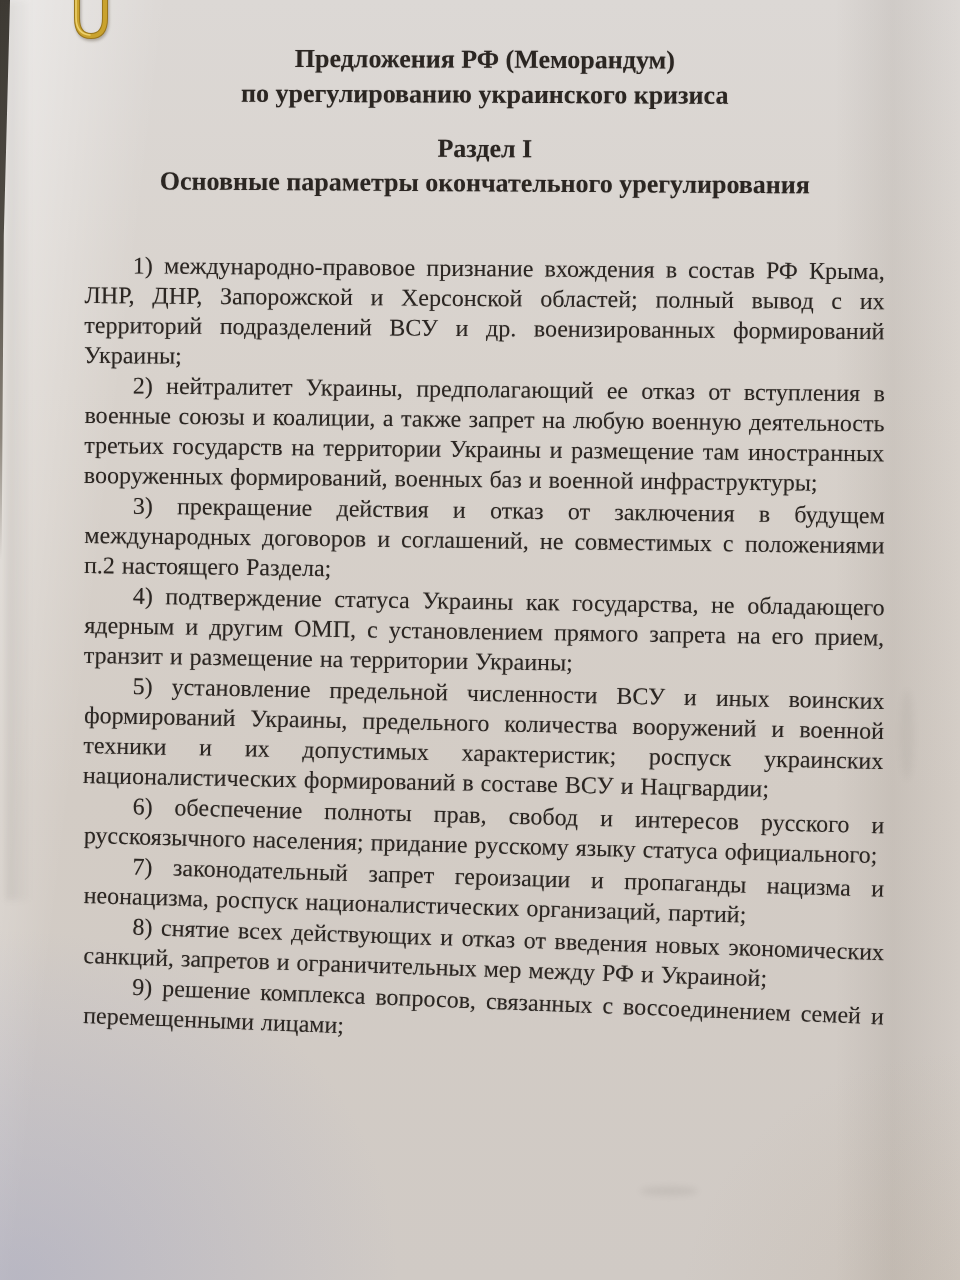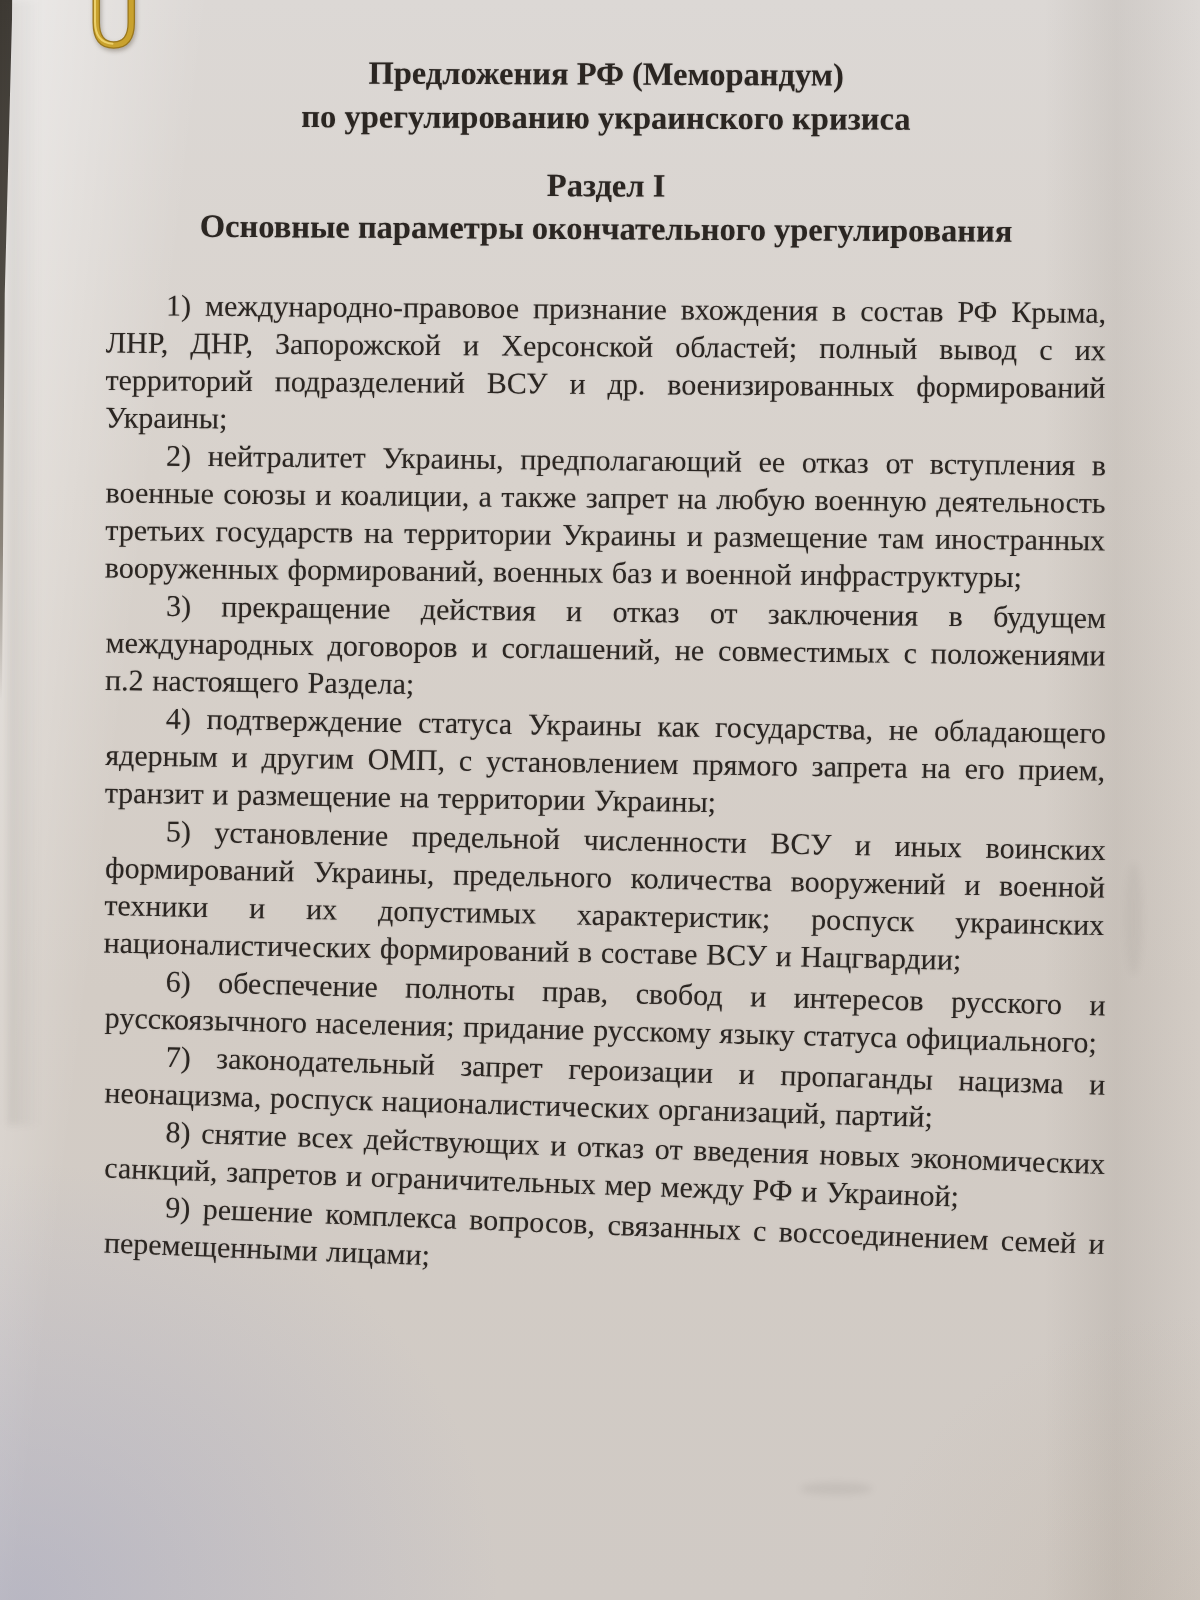--- a/index.html
+++ b/index.html
@@ -60,21 +60,21 @@
   .section-heading {
     margin: 21px 0 0; text-align: center;
     font-size: 26px; line-height: 32px; font-weight: bold;
     transform: rotate(.3deg); transform-origin: 0 0;
   }
   .section-subheading {
     margin: 2px 0 0; text-align: center;
     font-size: 26px; line-height: 32px; font-weight: bold;
     transform: rotate(.35deg); transform-origin: 0 0;
   }
-  .paragraphs { margin-top: 33px; }
+  .paragraphs { margin-top: 53px; }
   .paragraphs p {
     margin: 0;
     font-size: 24px; line-height: 30px;
     text-align: justify; text-indent: 48px;
     word-spacing: 1px;
     transform-origin: 0 0;
   }
   .paragraphs p:nth-of-type(1) { transform: rotate(.45deg); }
   .paragraphs p:nth-of-type(2) { transform: rotate(.6deg); }
   .paragraphs p:nth-of-type(3) { transform: rotate(.75deg); }

